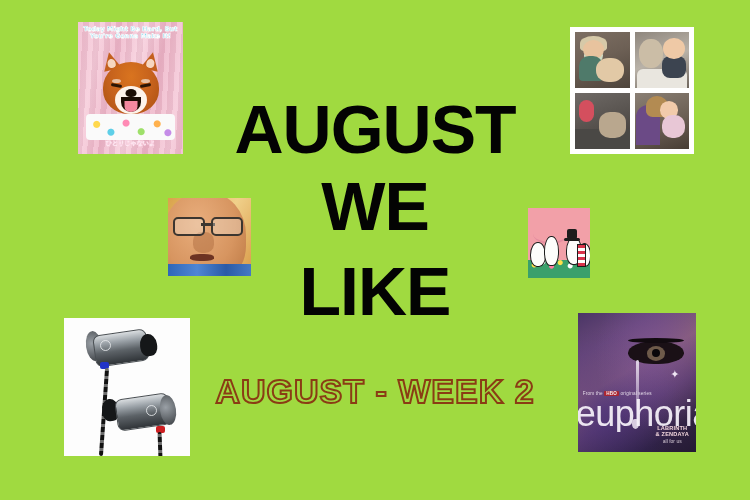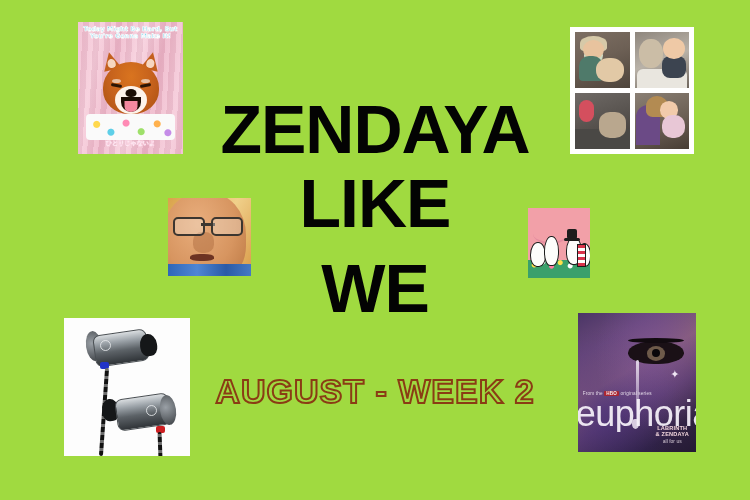--- a/index.html
+++ b/index.html
@@ -286,23 +286,23 @@
     <div class="man-mouth"></div>
     <div class="man-glasses">
       <div class="lens l"></div>
       <div class="bridge"></div>
       <div class="lens r"></div>
     </div>
     <div class="man-shirt"></div>
   </div>
 
   <div class="title-block">
-    <span class="title-line l1">ZENDAYA</span>
+    <span class="title-line l1">AUGUST</span>
+    <span class="title-line l2">WE</span>
     <span class="title-line l3">LIKE</span>
-    <span class="title-line l2">WE</span>
   </div>
 
   <div class="subtitle">AUGUST - WEEK 2</div>
 
   <div class="photo" id="photo-moomin">
     <div class="moomin-sky"></div>
     <div class="moomin-wave"></div>
     <div class="moomin-grass"></div>
     <div class="moomin-flowers"></div>
     <div class="moo m1"></div>

